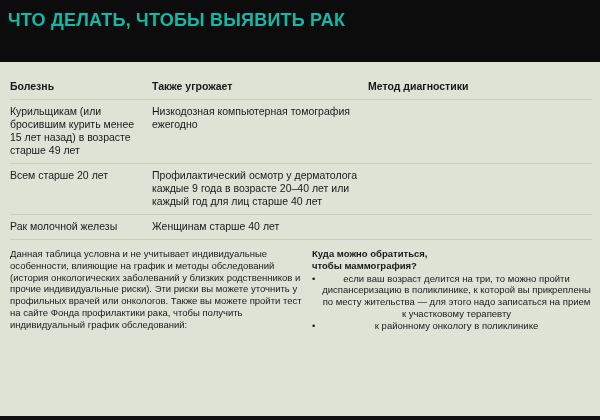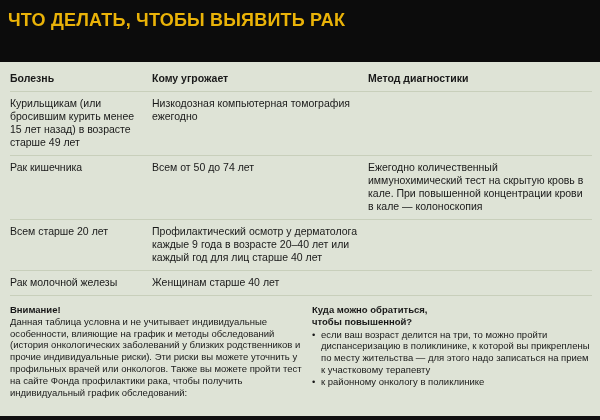--- a/index.html
+++ b/index.html
@@ -6,31 +6,31 @@
   html, body { width: 600px; height: 420px; }
   body {
     font-family: "Liberation Sans", sans-serif;
     background: #dee3d6;
     color: #191919;
     overflow: hidden;
     border-bottom: 4px solid #111;
   }
   .titlebar {
     background: #0c0c0c;
-    color: #eab308;
+    color: #14b8a6;
     height: 62px;
     padding: 10px 10px 0 8px;
   }
   .titlebar h1 {
     font-size: 18px;
     line-height: 21px;
     font-weight: 800;
     letter-spacing: 0.2px;
   }
-  .table-area { padding: 8px 8px 0 10px; }
+  .table-area { padding: 16px 8px 0 10px; }
   .trow {
     display: grid;
     grid-template-columns: 138px 212px 1fr;
     column-gap: 4px;
     padding: 5px 0 6px;
     border-bottom: 1px solid #c8cfbb;
     font-size: 10.5px;
     line-height: 13px;
   }
   .trow.thead { font-weight: bold; padding-top: 2px; }
@@ -44,77 +44,71 @@
     line-height: 11.8px;
   }
   .notes h2 {
     font-size: 9.5px;
     line-height: 11.8px;
     font-weight: bold;
   }
   .bullets { list-style: none; margin-top: 1px; }
   .bullet { display: flex; }
   .bullet .dot { flex: 0 0 9px; }
-  .bullet .btext { flex: 1; }
+  .bullet .btext { flex: 1; text-align: center; }
 </style>
 </head>
 <body>
 
 <div class="page">
 
   <header class="titlebar">
     <h1>
       <span>ЧТО ДЕЛАТЬ, ЧТОБЫ ВЫЯВИТЬ РАК</span><br>
     </h1>
   </header>
 
   <main class="table-area">
 
     <div class="trow thead">
       <div class="cell">Болезнь</div>
-      <div class="cell">Кому угрожает</div>
+      <div class="cell">Также угрожает</div>
       <div class="cell">Метод диагностики</div>
     </div>
 
     <div class="trow">
       <div class="cell">Курильщикам (или бросившим курить менее 15 лет назад) в возрасте старше 49 лет</div>
       <div class="cell">Низкодозная компьютерная томография ежегодно</div>
     </div>
 
-    <div class="trow">
-      <div class="cell">Рак кишечника</div>
-      <div class="cell">Всем от 50 до 74 лет</div>
-      <div class="cell">Ежегодно количественный иммунохимический тест на скрытую кровь в кале. При повышенной концентрации крови в кале — колоноскопия</div>
-    </div>
 
     <div class="trow">
       <div class="cell">Всем старше 20 лет</div>
       <div class="cell">Профилактический осмотр у дерматолога каждые 9 года в возрасте 20–40 лет или каждый год для лиц старше 40 лет</div>
     </div>
 
     <div class="trow">
       <div class="cell">Рак молочной железы</div>
       <div class="cell">Женщинам старше 40 лет</div>
     </div>
 
 
   </main>
 
   <footer class="notes">
 
     <section>
-      <h2>Внимание!</h2>
       <p>Данная таблица условна и не учитывает индивидуальные особенности, влияющие на график и методы обследований (история онкологических заболеваний у близких родственников и прочие индивидуальные риски). Эти риски вы можете уточнить у профильных врачей или онкологов. Также вы можете пройти тест на сайте Фонда профилактики рака, чтобы получить индивидуальный график обследований:</p>
 
     </section>
 
     <section>
       <h2>
         <span>Куда можно обратиться,</span><br>
-        <span>чтобы повышенной?</span>
+        <span>чтобы маммография?</span>
       </h2>
       <ul class="bullets">
         <li class="bullet">
           <span class="dot">•</span>
           <span class="btext">если ваш возраст делится на три, то можно пройти диспансеризацию в поликлинике, к которой вы прикреплены по месту жительства — для этого надо записаться на прием к участковому терапевту</span>
         </li>
         <li class="bullet">
           <span class="dot">•</span>
           <span class="btext">к районному онкологу в поликлинике</span>
         </li>

